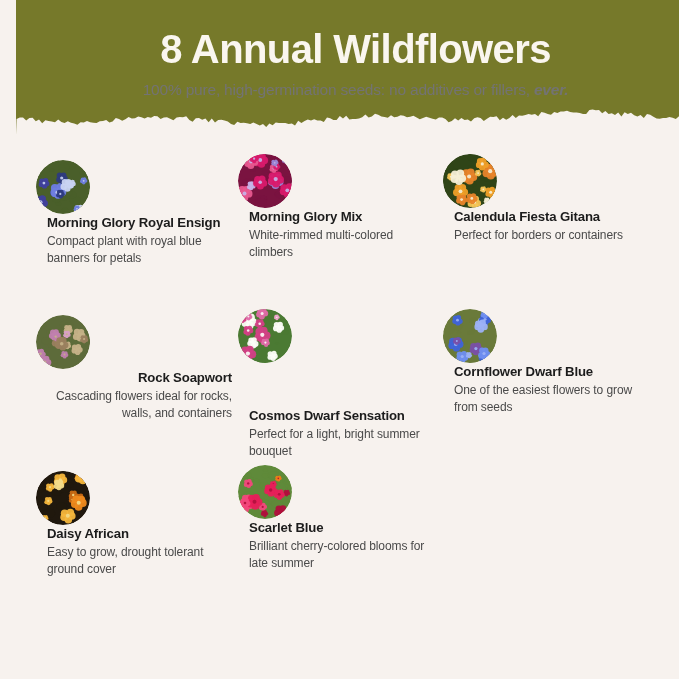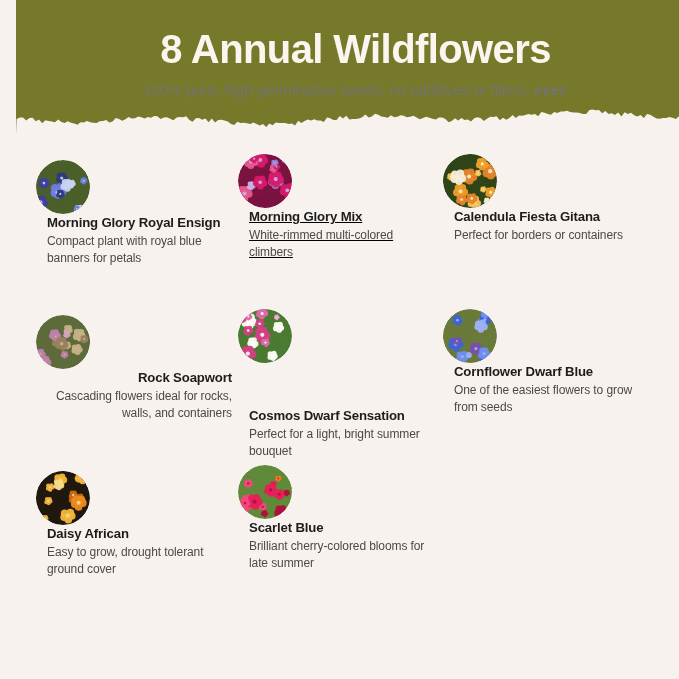--- a/index.html
+++ b/index.html
@@ -241,21 +241,21 @@
               <circle cx="32.3" cy="22.1" r="3.2" fill="#c9d3f2" opacity="0.95"></circle>
               <circle cx="30.8" cy="25.2" r="1.7" fill="#c9d3f2" opacity="0.9"></circle>
             </g>
           </svg>
         </div>
         <div class="flower-copy">
           <p class="flower-name">Morning Glory Royal Ensign</p>
           <p class="flower-desc">Compact plant with royal blue banners for petals</p>
         </div>
       </div>
-      <div class="flower-item" style="position: absolute; left: 238px; top: 0px; width: 200px; text-decoration: underline;">
+      <div class="flower-item" style="position: absolute; left: 238px; top: 0px; width: 200px;">
         <div class="flower-thumb">
           <svg width="54" height="54" viewBox="0 0 54 54">
             <defs>
               <clipPath id="clip1">
                 <circle cx="27" cy="27" r="27"></circle>
               </clipPath>
             </defs>
             <g clip-path="url(#clip1)">
               <rect width="54" height="54" fill="#7a1340"></rect>
               <ellipse cx="42.6" cy="41.5" rx="3.8" ry="2.7" fill="#7a1340" opacity="0.75"></ellipse>

